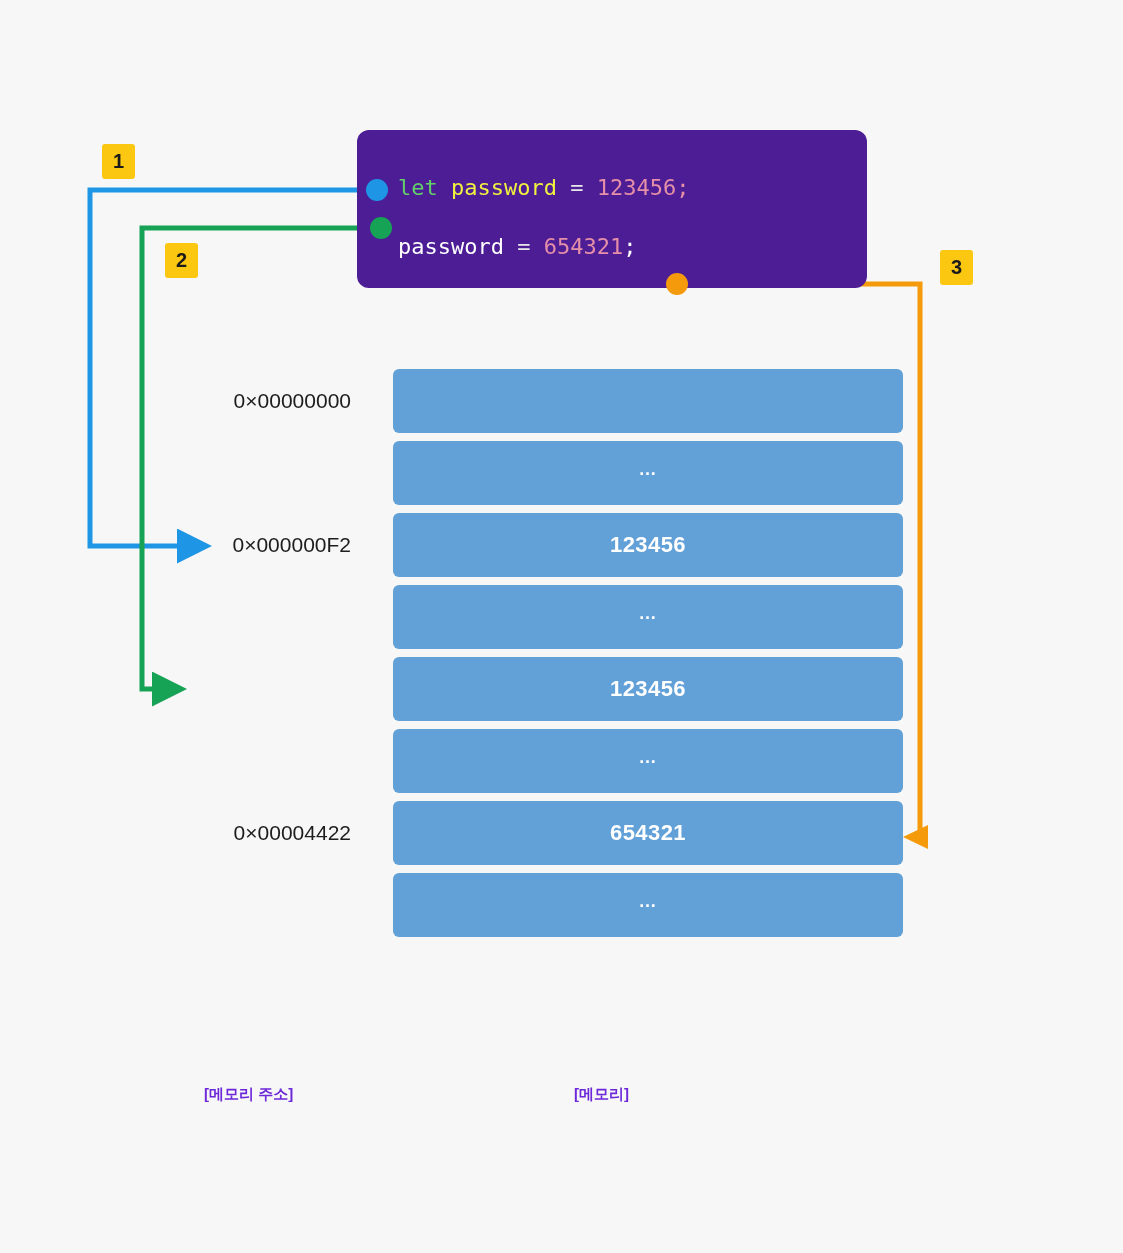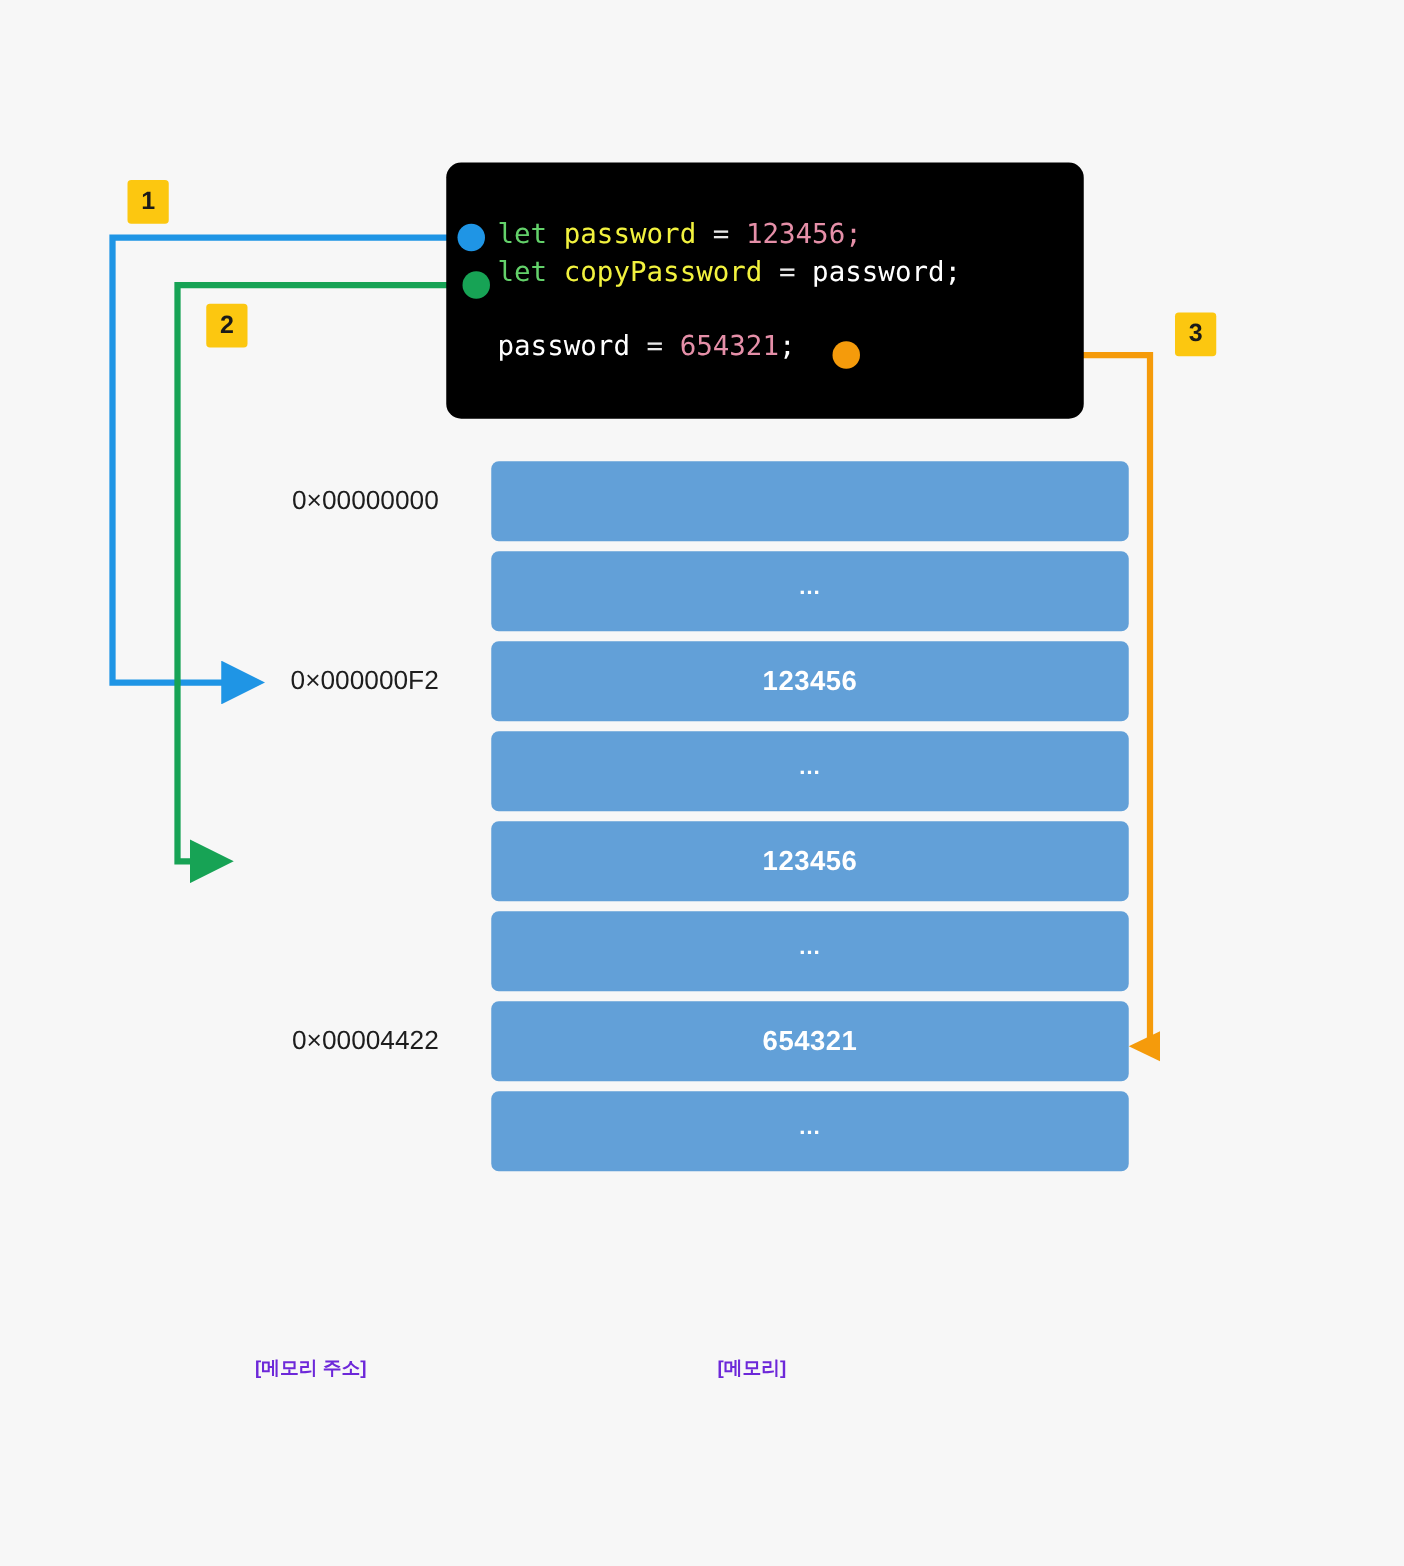--- a/index.html
+++ b/index.html
@@ -19,22 +19,22 @@
     background: #f7f7f7;
     overflow: hidden;
   }
 
   
   #code-block {
     position: absolute;
     left: 357px;
     top: 130px;
     width: 510px;
-    height: 205px;
-    background: #000000;
+    height: 158px;
+    background: #4c1d95;
     border-radius: 12px;
     box-sizing: border-box;
     padding: 42px 0 0 0;
     z-index: 4;
   }
   .code-line {
     font-family: "DejaVu Sans Mono", "Liberation Mono", monospace;
     font-size: 22px;
     line-height: 31px;
     white-space: pre;
@@ -174,21 +174,20 @@
 
     <path d="M 381 228 L 142 228 L 142 689 L 157 689" fill="none" stroke="#17a355" stroke-width="5" stroke-linecap="butt" stroke-linejoin="miter" marker-end="url(#arrow-green)"></path>
 
     <path d="M 677 284 L 920 284 L 920 837 L 922 837" fill="none" stroke="#f59b0b" stroke-width="5" stroke-linecap="butt" stroke-linejoin="miter"></path>
     <path d="M 903 837 L 928 825 L 928 849 z" fill="#f59b0b"></path>
   </svg>
 
   <div id="code-block">
     <div class="code-line"><span class="tok-kw">let </span><span class="tok-var">password</span><span class="tok-op"> = </span><span class="tok-num">123456</span><span class="tok-num">;</span></div>
 
-    <div class="code-line"><span class="tok-kw">let </span><span class="tok-var">copyPassword</span><span class="tok-op"> = </span><span class="tok-plain">password;</span></div>
 
     <div class="code-line spacer">&nbsp;</div>
 
     <div class="code-line"><span class="tok-plain">password</span><span class="tok-op"> = </span><span class="tok-num">654321</span><span class="tok-plain">;</span></div>
   </div>
 
   <div class="dot" id="dot-blue"></div>
   <div class="dot" id="dot-green"></div>
   <div class="dot" id="dot-orange"></div>
 

